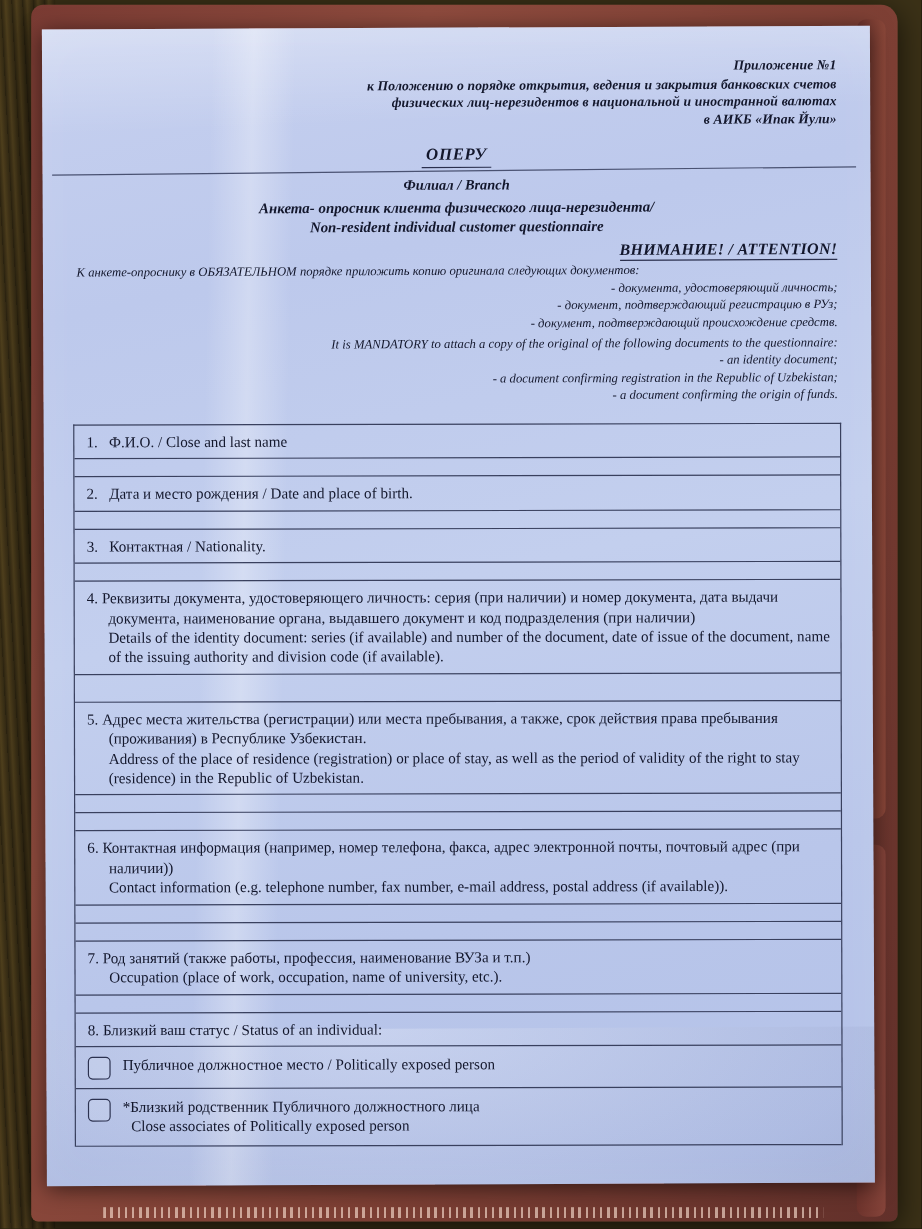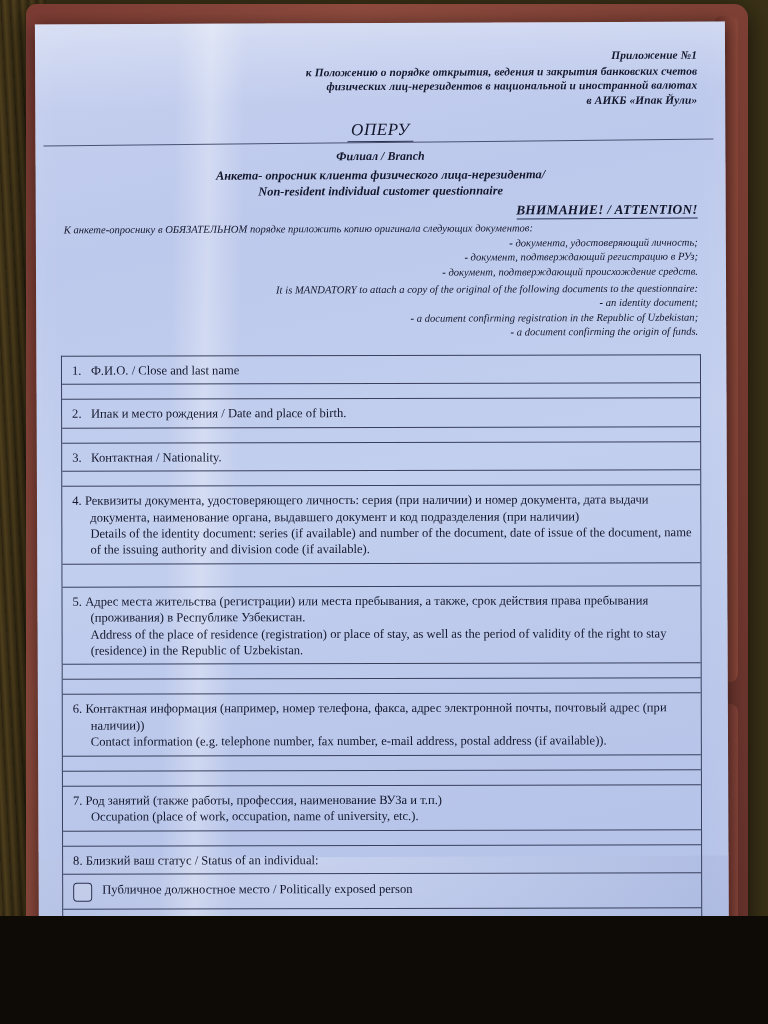--- a/index.html
+++ b/index.html
@@ -12,21 +12,21 @@
     height: 1024px;
     overflow: hidden;
     font-family: "Liberation Serif", "DejaVu Serif", serif;
     background: #0e0b06;
   }
 
   
   #scene {
     position: relative;
     width: 768px;
-    height: 916px;
+    height: 1024px;
     overflow: hidden;
     background:
       repeating-linear-gradient(92deg,
         rgba(0,0,0,0.38) 0px,
         rgba(0,0,0,0.10) 3px,
         rgba(120,92,40,0.14) 7px,
         rgba(0,0,0,0.30) 11px),
       linear-gradient(100deg, #2a2313 0%, #4a3c1c 18%, #6b5526 38%, #574river 0%, #3a2f15 62%, #241c0d 100%);
     background-color: #3b3117;
   }
@@ -131,22 +131,22 @@
   .hdr .l1 { margin-bottom: 1px; }
 
   .opn-wrap {
     text-align: center;
     margin-top: 12px;
     position: relative;
   }
   .opn {
     display: inline-block;
     font-style: italic;
-    font-weight: normal;
-    font-size: 17px;
+    font-weight: bold;
+    font-size: 14px;
     letter-spacing: .6px;
     border-bottom: 1.4px solid #2a2f4d;
     padding: 0 4px 1px 4px;
   }
   .rule-wide {
     position: absolute;
     left: -8px; right: -4px;
     top: 22px;
     height: 1px;
     background: #4a5272;
@@ -284,21 +284,21 @@
       <div class="form-table">
 
         <div class="row q">
           <span class="num">1.</span>
           &nbsp;&nbsp;<span>Ф.И.О. / Close and last name</span>
         </div>
         <div class="row blank"></div>
 
         <div class="row q">
           <span class="num">2.</span>
-          &nbsp;&nbsp;<span>Ипак и место рождения / Date and place of birth.</span>
+          &nbsp;&nbsp;<span>Дата и место рождения / Date and place of birth.</span>
         </div>
         <div class="row blank"></div>
 
         <div class="row q">
           <span class="num">3.</span>
           &nbsp;&nbsp;<span>Контактная / Nationality.</span>
         </div>
         <div class="row blank"></div>
 
         <div class="row q">
@@ -335,20 +335,21 @@
         <div class="cbrow">
           <div class="cbox"></div>
           <div class="cbtext">
             <span>Публичное должностное место / Politically exposed person</span>
           </div>
         </div>
 
         <div class="cbrow">
           <div class="cbox"></div>
           <div class="cbtext">
+            <span>*Близкий родственник Публичного должностного лица</span>
             <span class="en">Close associates of Politically exposed person</span>
           </div>
         </div>
 
       </div>
 
     </div>
   </div>
 </div>
 

